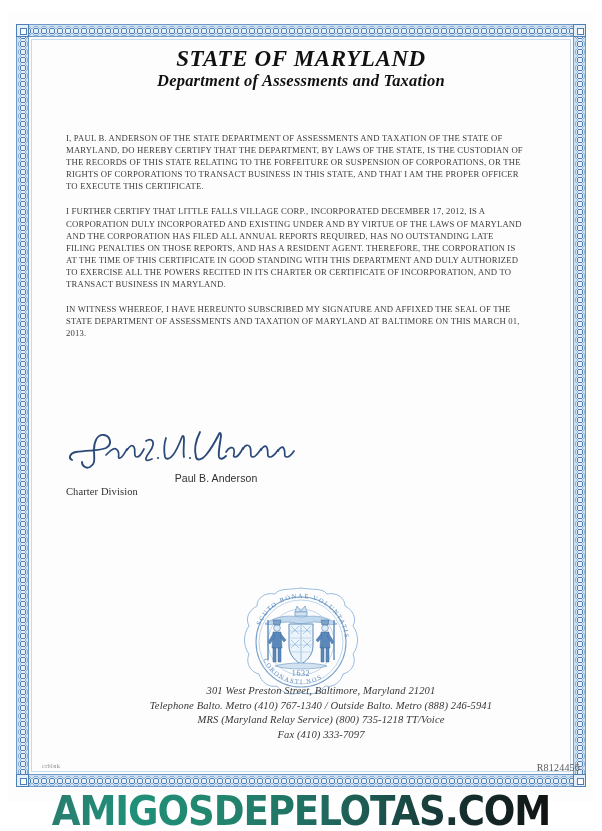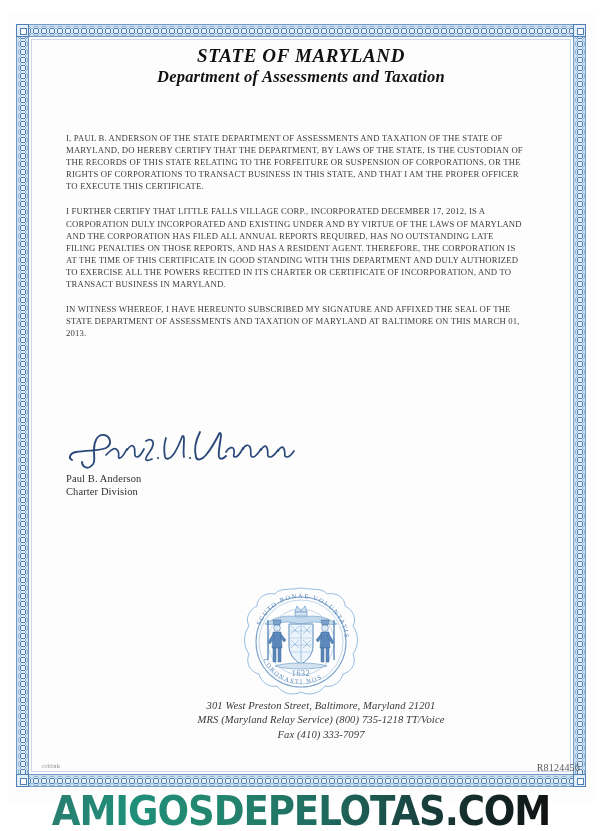--- a/index.html
+++ b/index.html
@@ -122,21 +122,21 @@
     position: absolute;
     left: 0;
     top: 22px;
     width: 100%;
     text-align: center;
   }
   .title-main {
     font-family: "Liberation Serif", serif;
     font-weight: bold;
     font-style: italic;
-    font-size: 19px;
+    font-size: 23px;
     letter-spacing: 0.6px;
     color: #111111;
     line-height: 1.1;
   }
   .title-sub {
     font-family: "Liberation Serif", serif;
     font-weight: bold;
     font-style: italic;
     font-size: 16.5px;
     letter-spacing: 0.2px;
@@ -170,25 +170,26 @@
     left: 50px;
     top: 400px;
     width: 300px;
   }
   .signature-mark {
     height: 48px;
     position: relative;
   }
   .signature-mark svg { display: block; }
   .sig-name {
-    font-family: Liberation Serif, serif;
+    font-family: Liberation Sans, sans-serif;
     font-size: 10.5px;
     color: #2f2f2f;
     line-height: 13px;
     letter-spacing: 0.1px;
+    text-align: center;
   }
   .sig-title {
     font-family: Liberation Serif, serif;
     font-size: 10.5px;
     color: #2f2f2f;
     line-height: 13px;
     letter-spacing: 0.1px;
   }
 
   
@@ -393,20 +394,21 @@
             <path d="M99 36 L99 76" stroke="#4d7fb5" stroke-width="1.4" fill="none"></path>
           </g>
 
           <path d="M40 82 C52 78,80 78,92 82 C80 86,52 86,40 82 Z" fill="#cfe0f1" stroke="#6f9bc6" stroke-width="0.7"></path>
         </svg>
       </div>
     </div>
 
     <div id="footer-block">
       <div class="footer-line">301 West Preston Street, Baltimore, Maryland 21201</div>
+      <div class="footer-line">Telephone Balto. Metro (410) 767-1340 / Outside Balto. Metro (888) 246-5941</div>
       <div class="footer-line">MRS (Maryland Relay Service) (800) 735-1218 TT/Voice</div>
       <div class="footer-line">Fax (410) 333-7097</div>
     </div>
 
     <div id="doc-code">crblnk</div>
     <div id="ref-number">R8124456</div>
   </div>
 
   <div id="watermark">
     <span class="wm-text">AMIGOSDEPELOTAS.COM</span>

